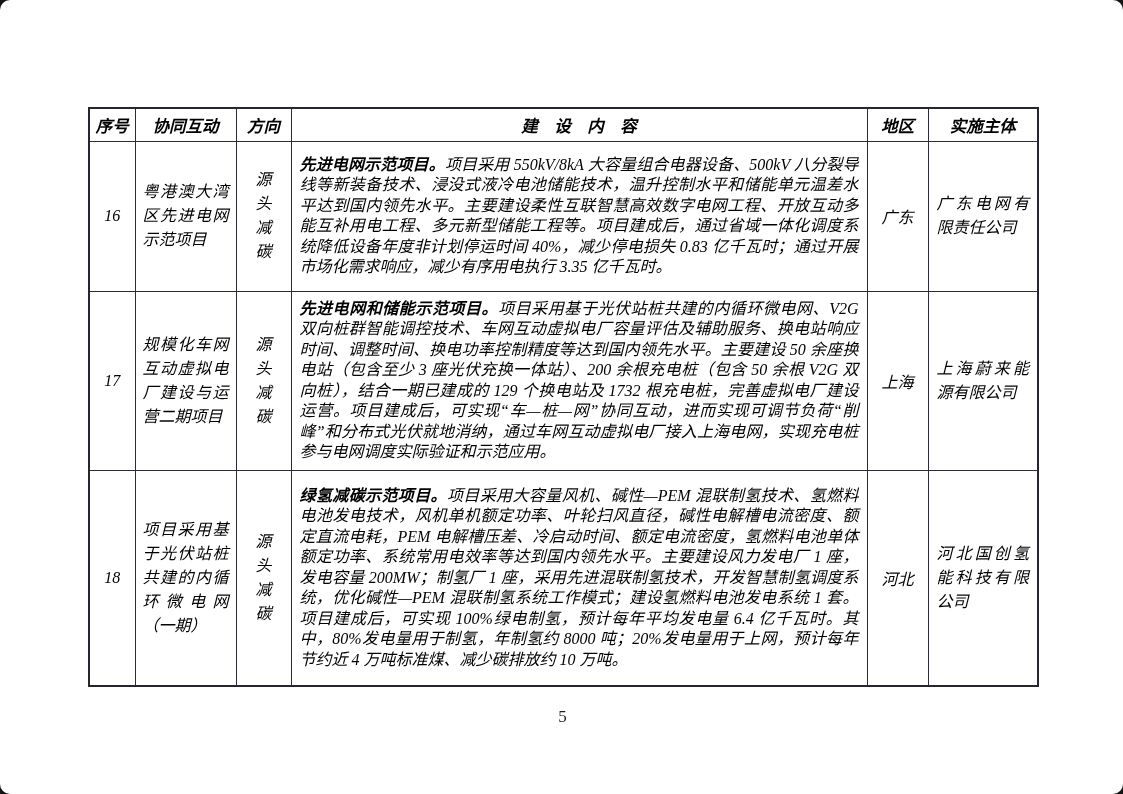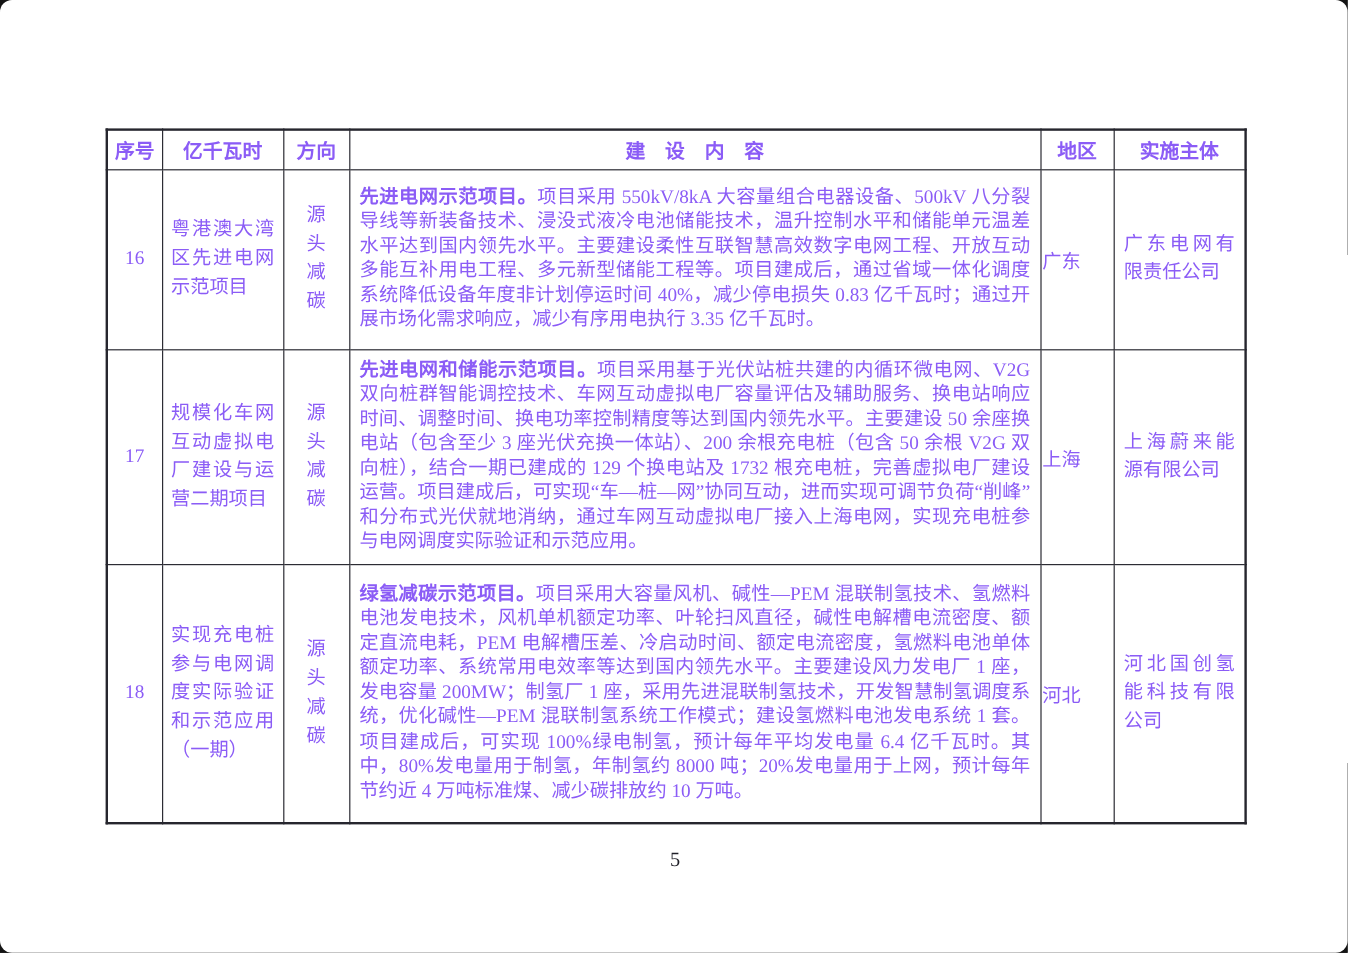--- a/index.html
+++ b/index.html
@@ -20,22 +20,23 @@
     overflow: hidden;
     box-sizing: border-box;
   }
   .doc {
     padding: 107px 0 0 88px;
   }
   table.main {
     border-collapse: collapse;
     width: 949px;
     table-layout: fixed;
-    color: #8b5cf6;
+    color: #000000;
     border: 2px solid #26262e;
+    font-style: italic;
   }
   table.main th, table.main td {
     border: 1px solid #2c2c34;
     box-sizing: border-box;
     vertical-align: middle;
   }
   th.h {
     font-weight: bold;
     font-size: 16.5px;
     height: 33px;
@@ -70,21 +71,21 @@
   }
   td.content {
     padding: 7px 8px;
     font-size: 16px;
     line-height: 20.5px;
     text-align: justify;
     vertical-align: middle;
   }
   td.content .lead { font-weight: bold; }
   td.region {
-    text-align: left;
+    text-align: center;
     font-size: 16px;
   }
   td.entity {
     padding: 0 8px;
     font-size: 16px;
     line-height: 24px;
     text-align: justify;
     margin-left: 28px;
   }
   tr.r16 { height: 150px; }
@@ -110,21 +111,21 @@
         <col class="c-seq">
           <col class="c-name">
           <col class="c-dir">
         <col class="c-content">
           <col class="c-region">
           <col class="c-entity">
       </colgroup>
       <thead>
         <tr>
           <th class="h">序号</th>
-          <th class="h">亿千瓦时</th>
+          <th class="h">协同互动</th>
           <th class="h">方向</th>
           <th class="h">建　设　内　容</th>
           <th class="h">地区</th>
           <th class="h">实施主体</th>
         </tr>
       </thead>
       <tbody>
         <tr class="r16">
           <td class="seq">16</td>
           <td class="name">粤港澳大湾区先进电网示范项目</td>
@@ -136,21 +137,21 @@
         <tr class="r17">
           <td class="seq">17</td>
           <td class="name">规模化车网互动虚拟电厂建设与运营二期项目</td>
           <td class="dir">源头减碳</td>
           <td class="content"><span class="lead">先进电网和储能示范项目。</span><span>项目采用基于光伏站桩共建的内循环微电网、V2G 双向桩群智能调控技术、车网互动虚拟电厂容量评估及辅助服务、换电站响应时间、调整时间、换电功率控制精度等达到国内领先水平。主要建设 50 余座换电站（包含至少 3 座光伏充换一体站）、200 余根充电桩（包含 50 余根 V2G 双向桩），结合一期已建成的 129 个换电站及 1732 根充电桩，完善虚拟电厂建设运营。项目建成后，可实现“车—桩—网”协同互动，进而实现可调节负荷“削峰”和分布式光伏就地消纳，通过车网互动虚拟电厂接入上海电网，实现充电桩参与电网调度实际验证和示范应用。</span></td>
           <td class="region">上海</td>
           <td class="entity">上海蔚来能源有限公司</td>
         </tr>
         <tr class="r18">
           <td class="seq">18</td>
-          <td class="name">实现充电桩参与电网调度实际验证和示范应用（一期）</td>
+          <td class="name">项目采用基于光伏站桩共建的内循环微电网（一期）</td>
           <td class="dir">源头减碳</td>
           <td class="content"><span class="lead">绿氢减碳示范项目。</span><span>项目采用大容量风机、碱性—PEM 混联制氢技术、氢燃料电池发电技术，风机单机额定功率、叶轮扫风直径，碱性电解槽电流密度、额定直流电耗，PEM 电解槽压差、冷启动时间、额定电流密度，氢燃料电池单体额定功率、系统常用电效率等达到国内领先水平。主要建设风力发电厂 1 座，发电容量 200MW；制氢厂 1 座，采用先进混联制氢技术，开发智慧制氢调度系统，优化碱性—PEM 混联制氢系统工作模式；建设氢燃料电池发电系统 1 套。项目建成后，可实现 100%绿电制氢，预计每年平均发电量 6.4 亿千瓦时。其中，80%发电量用于制氢，年制氢约 8000 吨；20%发电量用于上网，预计每年节约近 4 万吨标准煤、减少碳排放约 10 万吨。</span></td>
           <td class="region">河北</td>
           <td class="entity">河北国创氢能科技有限公司</td>
         </tr>
       </tbody>
     </table>
 
     <div class="page-number">5</div>
 

